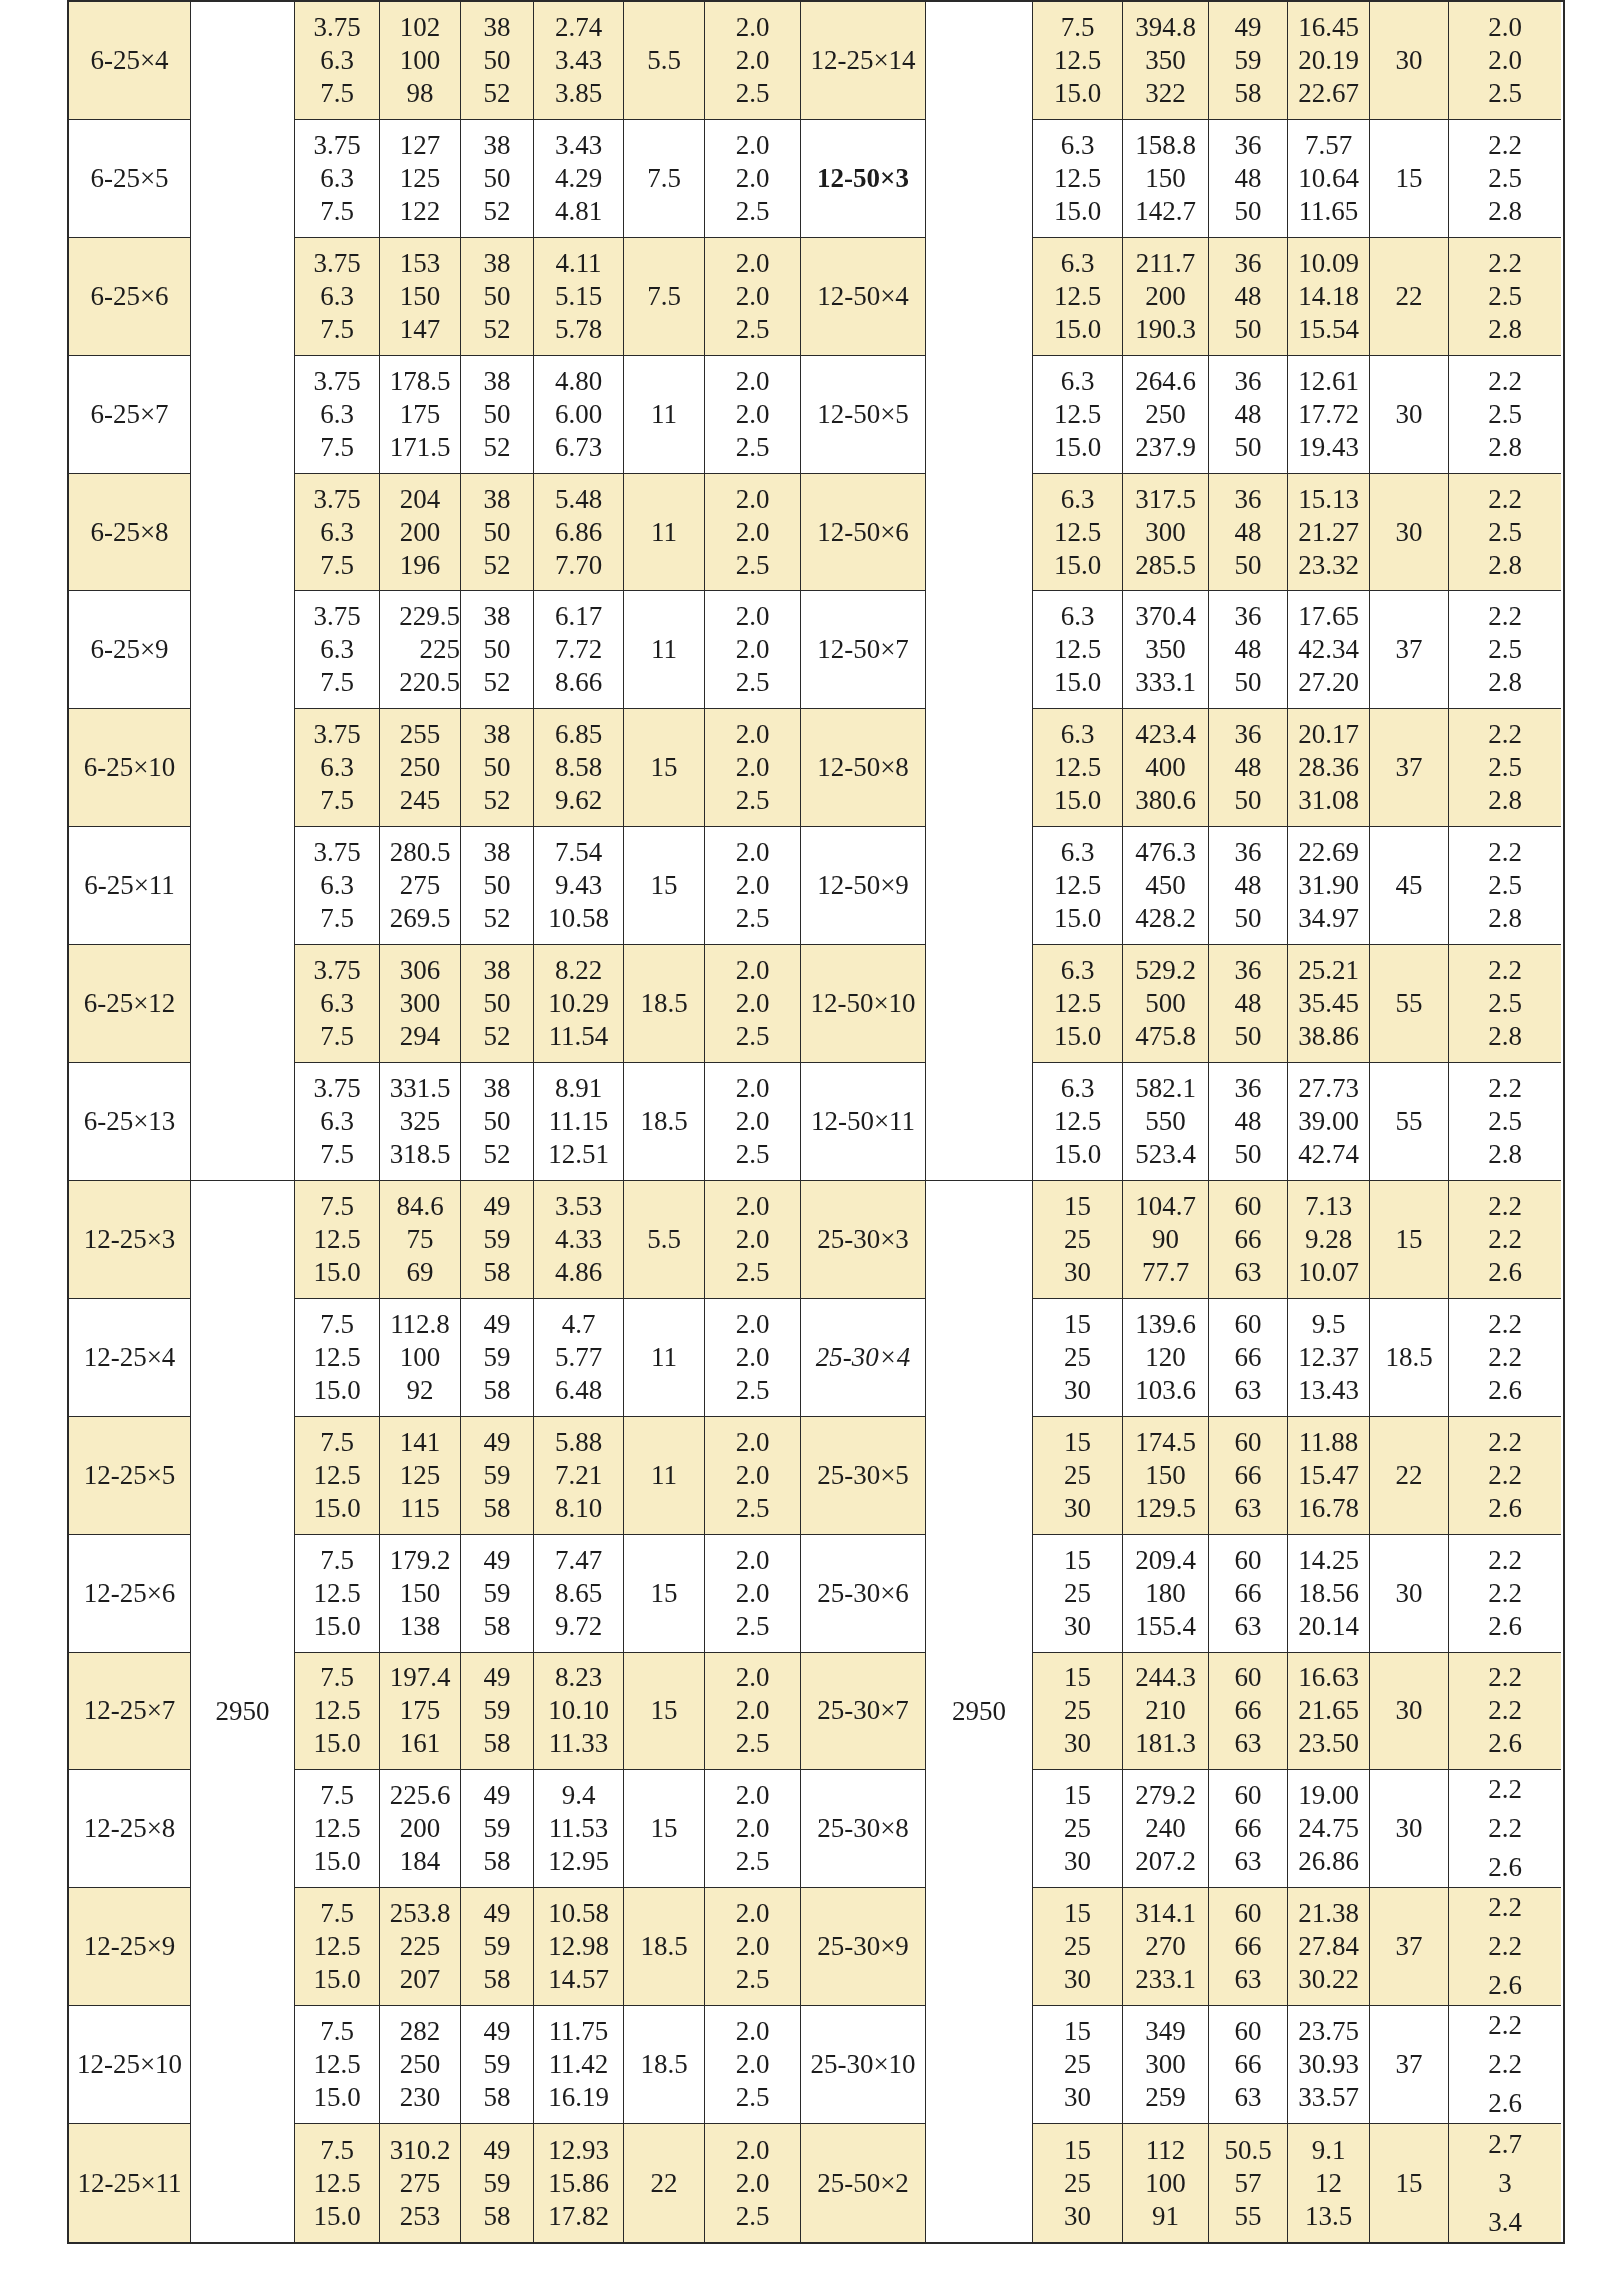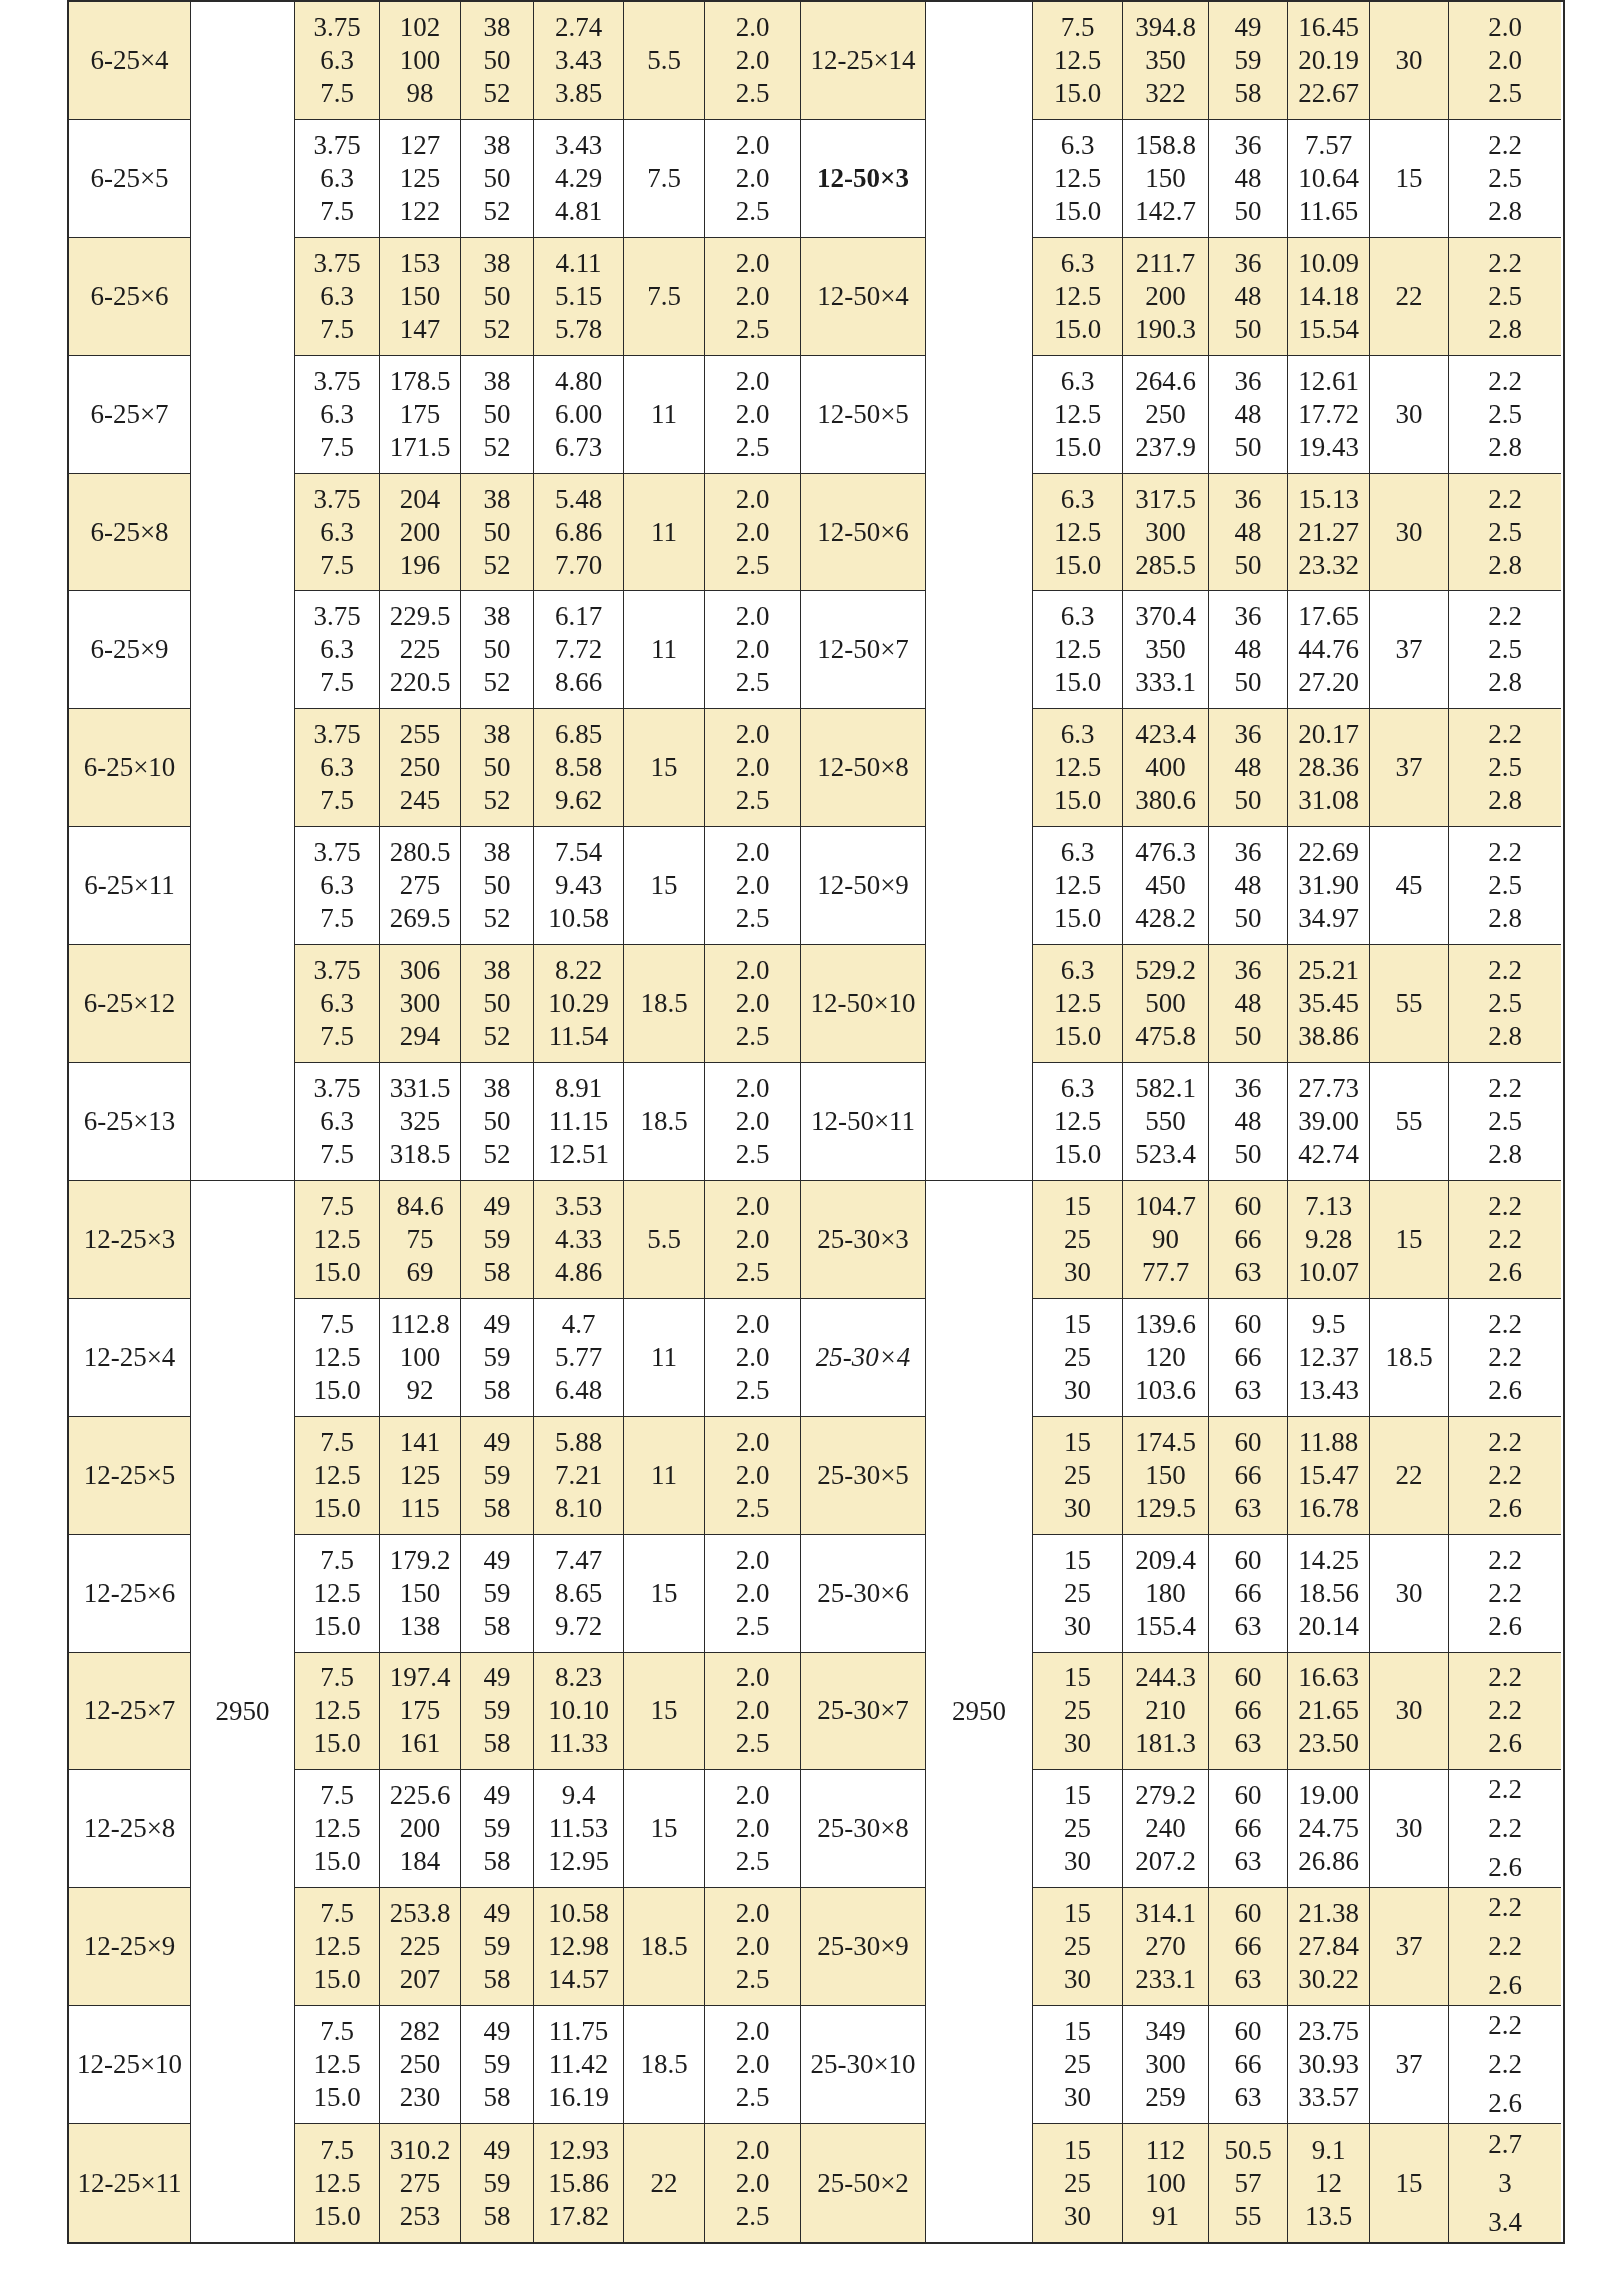--- a/index.html
+++ b/index.html
@@ -192,21 +192,21 @@
         <div class="ln">2.5</div>
       </div>
       <div class="cell" style="grid-area: 6 / 1;">
         <div class="ln">6-25×9</div>
       </div>
       <div class="cell" style="grid-area: 6 / 3;">
         <div class="ln">3.75</div>
         <div class="ln">6.3</div>
         <div class="ln">7.5</div>
       </div>
-      <div class="cell" style="grid-area: 6 / 4;">
+      <div class="cell" style="grid-area: 6 / 4; align-items: flex-end;">
         <div class="ln">229.5</div>
         <div class="ln">225</div>
         <div class="ln">220.5</div>
       </div>
       <div class="cell" style="grid-area: 6 / 5;">
         <div class="ln">38</div>
         <div class="ln">50</div>
         <div class="ln">52</div>
       </div>
       <div class="cell" style="grid-area: 6 / 6;">
@@ -799,21 +799,21 @@
         <div class="ln">350</div>
         <div class="ln">333.1</div>
       </div>
       <div class="cell" style="grid-area: 6 / 13;">
         <div class="ln">36</div>
         <div class="ln">48</div>
         <div class="ln">50</div>
       </div>
       <div class="cell" style="grid-area: 6 / 14;">
         <div class="ln">17.65</div>
-        <div class="ln">44.76</div>
+        <div class="ln">42.34</div>
         <div class="ln">27.20</div>
       </div>
       <div class="cell" style="grid-area: 6 / 15;">
         <div class="ln">37</div>
       </div>
       <div class="cell no-r" style="grid-area: 6 / 16;">
         <div class="ln">2.2</div>
         <div class="ln">2.5</div>
         <div class="ln">2.8</div>
       </div>

